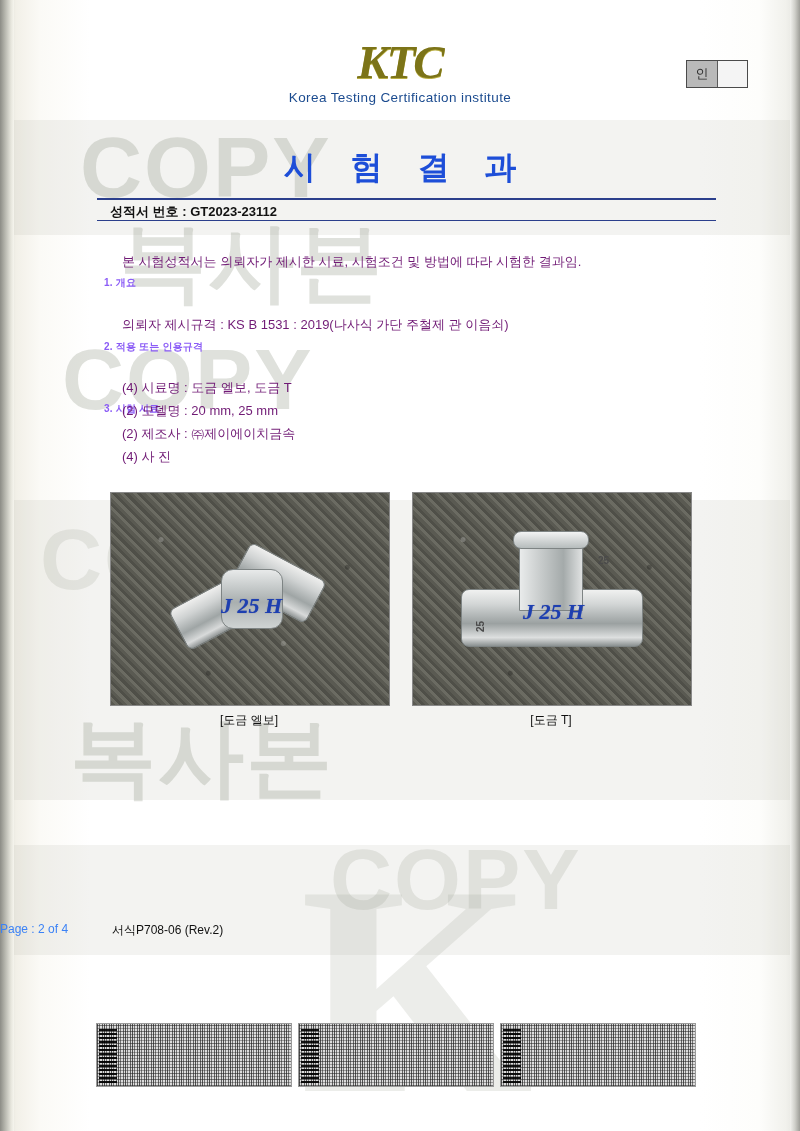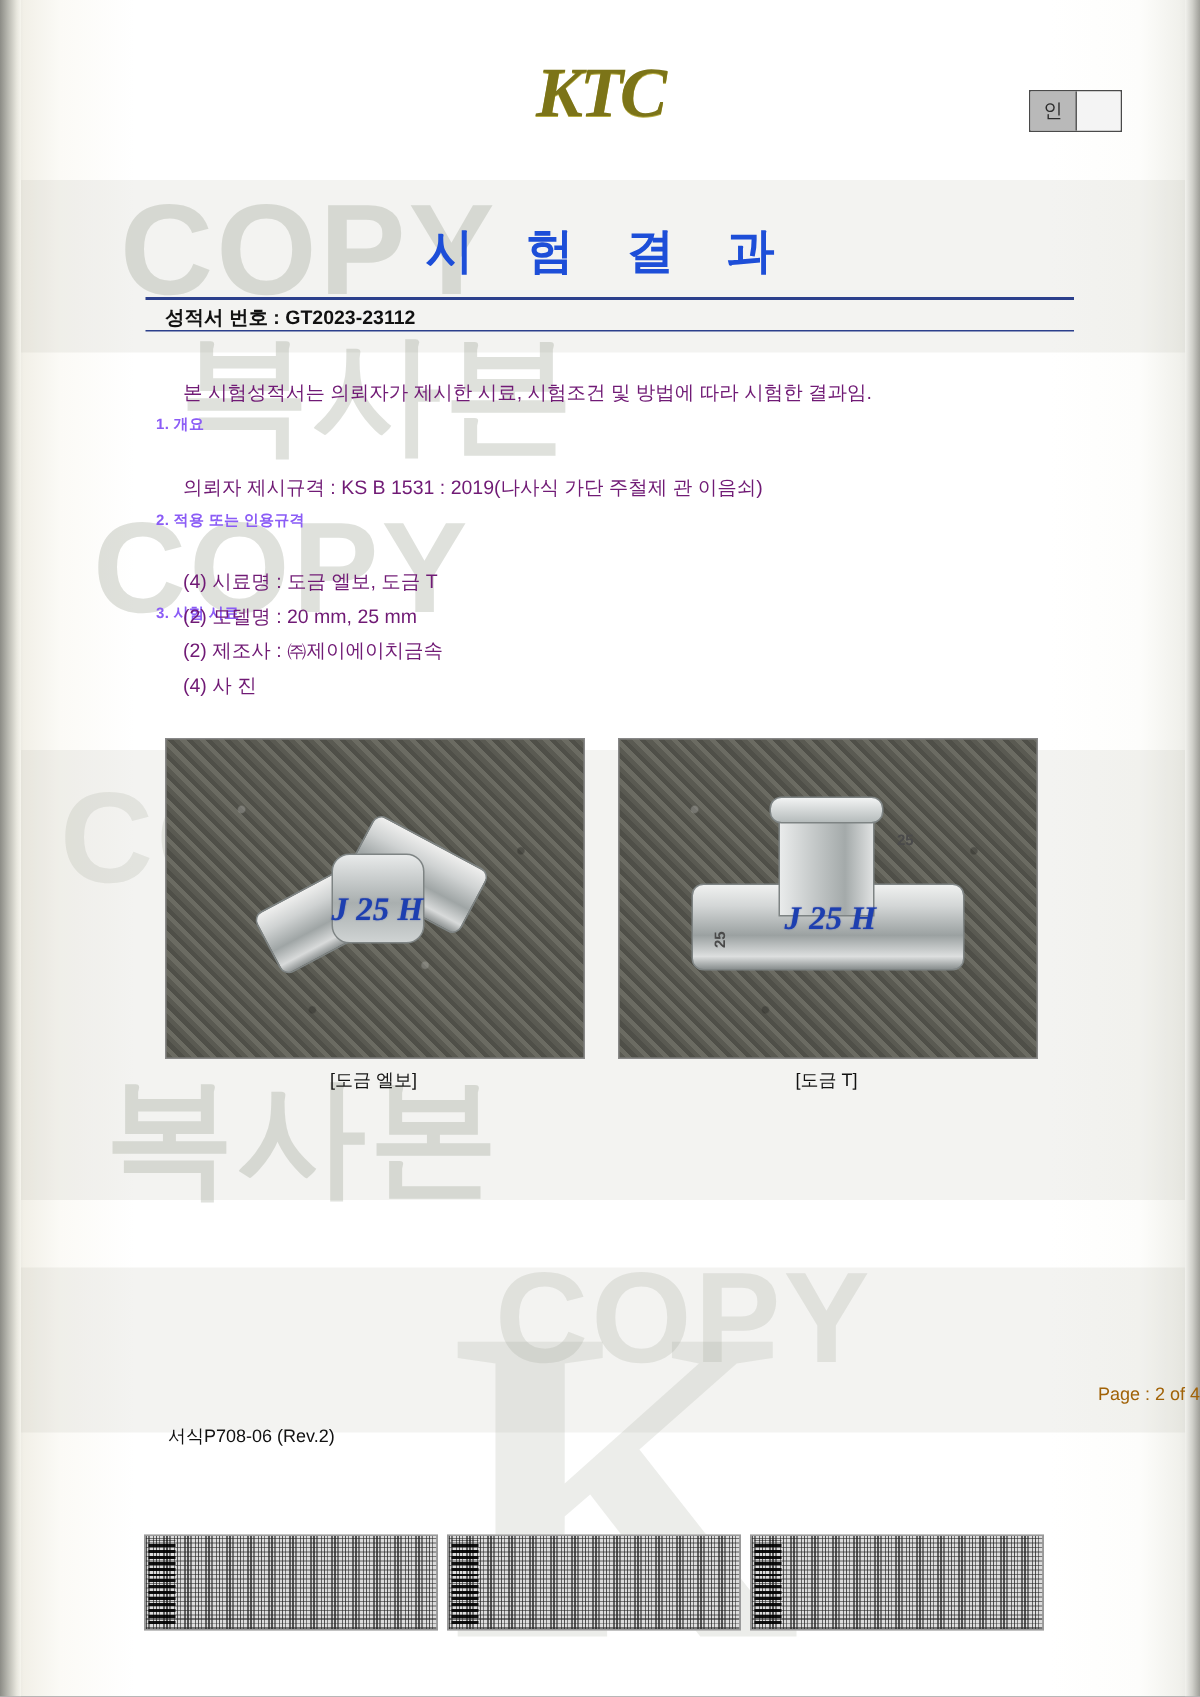--- a/index.html
+++ b/index.html
@@ -308,29 +308,28 @@
   .mark-25-top { left: 185px; top: 62px; color:#4a4a4a; }
   .mark-25-left { left: 62px; top: 128px; color:#4a4a4a; transform: rotate(-90deg); }
 
   
   .footer-form {
     position: absolute;
     top: 922px;
     left: 112px;
     font-size: 12px;
     color: #111;
-    margin-top: 27px;
   }
   .footer-page {
     position: absolute;
     top: 922px;
     left: 0; right: 0;
-    text-align: right;
+    text-align: left;
     font-size: 12px;
-    color: #a16207;
+    color: #3b82f6;
   }
 
   
   .barcodes {
     position: absolute;
     top: 1023px;
     left: 96px;
     width: 600px;
     display: flex;
     justify-content: space-between;
@@ -382,20 +381,21 @@
     <div class="wm wm-3">COPY</div>
     <div class="wm wm-4">COPY</div>
     <div class="wm wm-5">복사본</div>
     <div class="wm wm-6">COPY</div>
   </div>
 
   <div class="content">
 
     <div class="ktc-logo">
       <div class="ktc-mark">KTC</div>
+      <div class="ktc-sub">Korea Testing Certification institute</div>
     </div>
 
     <div class="stamp-box">
       <div class="stamp-left">인</div>
       <div class="stamp-right"></div>
     </div>
 
     <div class="doc-title">시 험 결 과</div>
 
     <div class="rule rule-top"></div>

